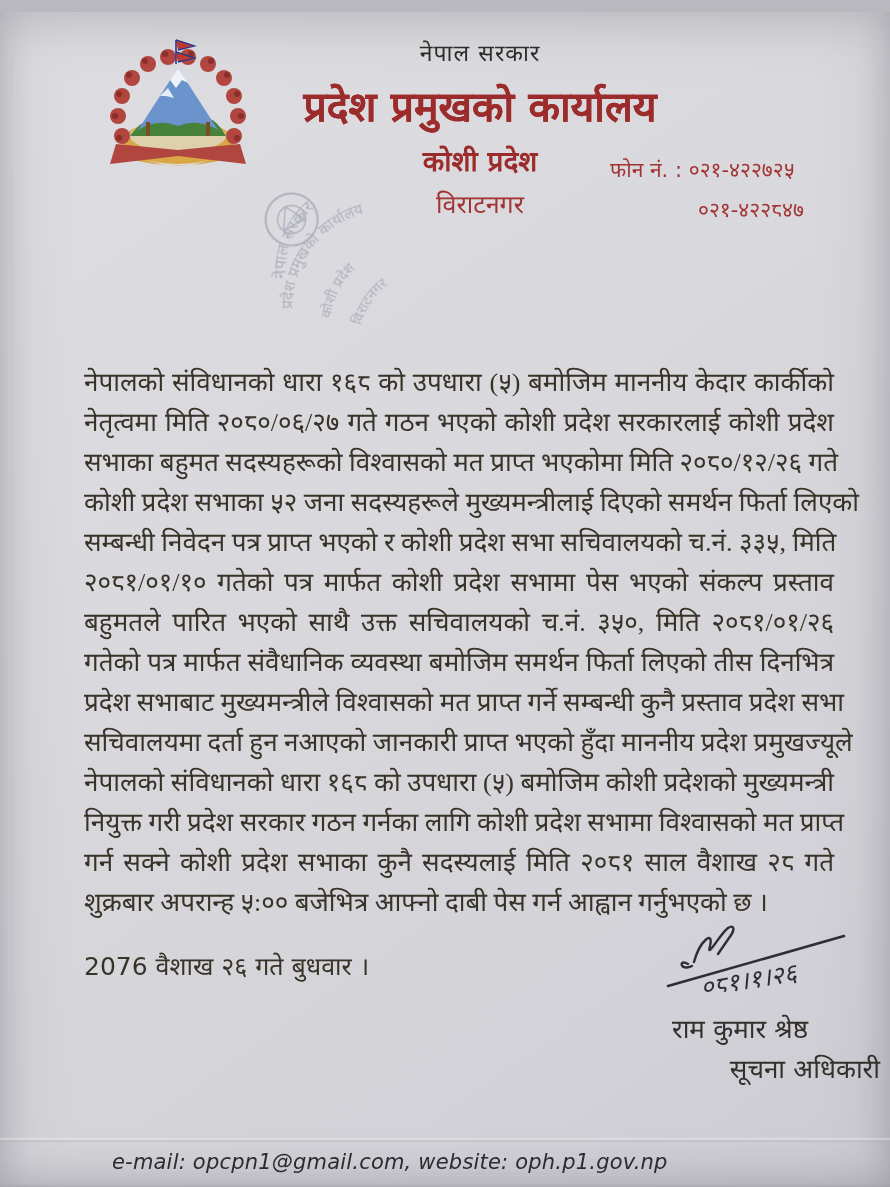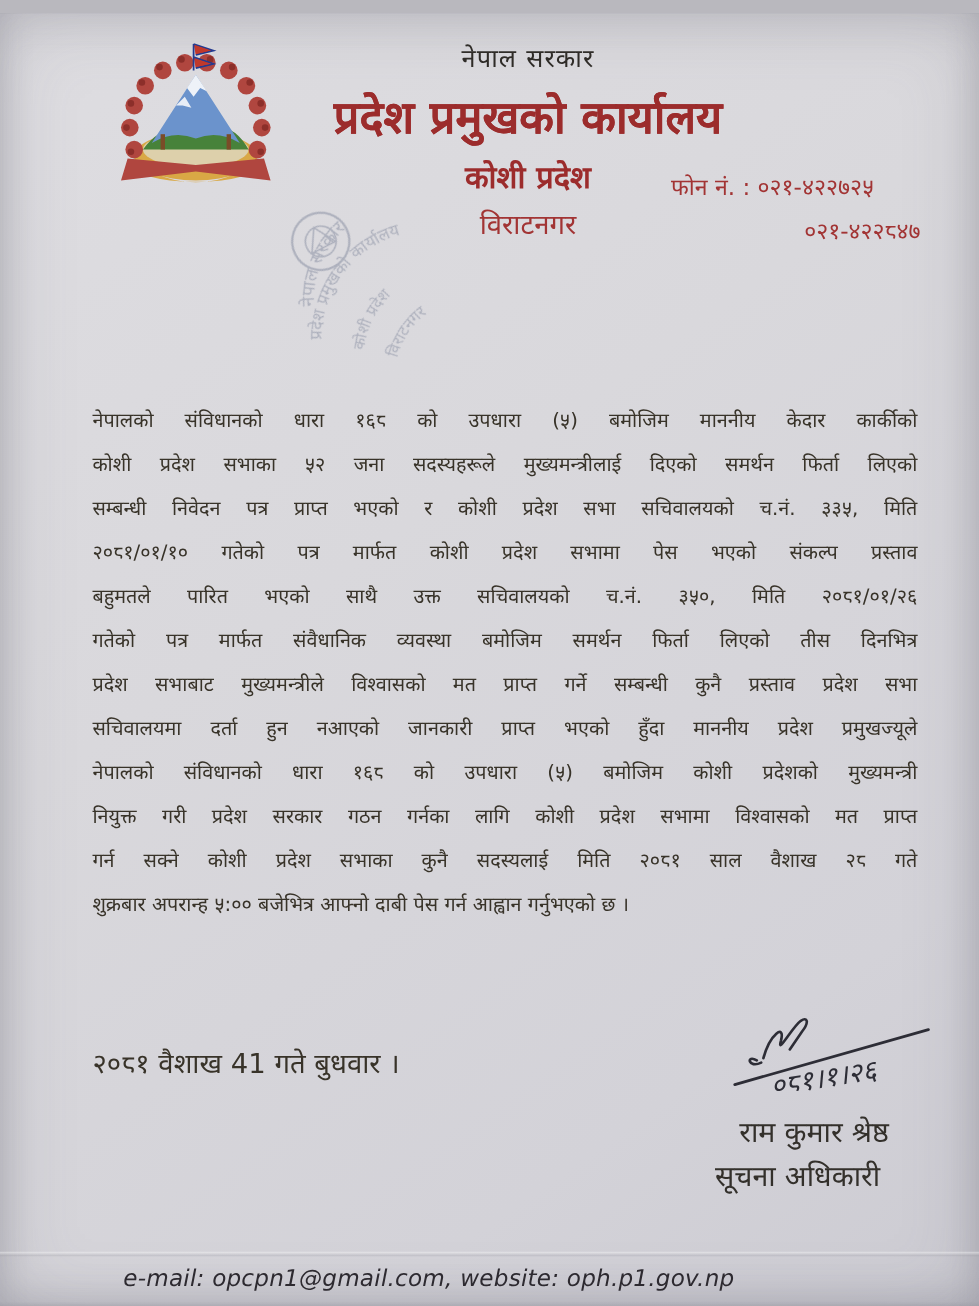--- a/index.html
+++ b/index.html
@@ -15,42 +15,42 @@
   }
   .abs{position:absolute;}
 
   
   .hdr-col{left:280px;top:24px;width:400px;text-align:center;}
   .gov{font-size:23px;letter-spacing:1px;color:#2f2c28;}
   .office{margin-top:9px;font-size:41px;font-weight:bold;color:#9c2c2c;text-shadow:0 0 .6px #9c2c2c;}
   .province{margin-top:8px;font-size:28px;font-weight:bold;color:#9c2c2c;}
   .city{margin-top:7px;font-size:25px;color:#a23434;}
   .phone{left:610px;top:138px;width:260px;font-size:21px;color:#a23434;line-height:40px;white-space:nowrap;}
-  .phone .num2{padding-left:88px;text-align:center;}
+  .phone .num2{padding-left:88px;}
 
   
   .stamp{left:248px;top:142px;width:220px;height:180px;transform:rotate(-27deg);opacity:.42;filter:blur(.4px);}
 
   
   .title{left:280px;top:268px;width:400px;text-align:center;}
   .title span{display:inline-block;font-size:31px;font-weight:bold;color:#2e2b27;border-bottom:2.5px solid #2e2b27;padding:0 6px 3px 6px;letter-spacing:1px;}
 
   
   .body-block{left:84px;top:351px;width:750px;}
   .body-line{
-    font-size:18px;line-height:40px;height:40px;white-space:nowrap;
-    text-align:justify;text-align-last:justify;color:#383329;
+    font-size:26px;line-height:40px;height:40px;white-space:nowrap;
+    text-align:justify;text-align-last:justify;color:#383329;font-family:Liberation Serif, serif;
   }
   .body-line:last-child{text-align-last:left;white-space:normal;}
 
   
   .date-line{left:84px;top:936px;font-size:25px;color:#383329;}
   .sig{left:660px;top:908px;width:200px;height:90px;}
   .sig-name{left:672px;top:998px;width:230px;font-size:26px;color:#33302b;}
-  .sig-post{left:650px;top:1038px;width:230px;text-align:left;font-size:26px;color:#33302b;}
+  .sig-post{left:650px;top:1038px;width:230px;text-align:right;font-size:26px;color:#33302b;}
 
   
   .crease{left:0;top:1126px;width:890px;height:4px;
     background:linear-gradient(to bottom,rgba(255,255,255,.45),rgba(110,110,122,.20));}
   .footer{left:112px;top:1138px;font-size:21px;font-weight:normal;font-style:italic;color:#2d2a30;letter-spacing:.2px;}
   .bottom-shade{left:0;bottom:0;width:890px;height:16px;
     background:linear-gradient(to top,#8e8d96,rgba(142,141,150,0));}
 </style>
 </head>
 <body>
@@ -136,34 +136,36 @@
       <text font-size="16"><textPath href="#arc1">नेपाल सरकार</textPath></text>
       <text font-size="15"><textPath href="#arc2">प्रदेश प्रमुखको कार्यालय</textPath></text>
       <text font-size="14"><textPath href="#arc3">कोशी प्रदेश</textPath></text>
       <text font-size="14"><textPath href="#arc4">विराटनगर</textPath></text>
     </svg>
   </div>
 
 
   <div class="abs body-block">
       <div class="body-line">नेपालको संविधानको धारा १६८ को उपधारा (५) बमोजिम माननीय केदार कार्कीको</div>
+      <div class="body-line">नेतृत्वमा मिति २०८०/०६/२७ गते गठन भएको कोशी प्रदेश सरकारलाई कोशी प्रदेश</div>
+      <div class="body-line">सभाका बहुमत सदस्यहरूको विश्वासको मत प्राप्त भएकोमा मिति २०८०/१२/२६ गते</div>
       <div class="body-line">कोशी प्रदेश सभाका ५२ जना सदस्यहरूले मुख्यमन्त्रीलाई दिएको समर्थन फिर्ता लिएको</div>
       <div class="body-line">सम्बन्धी निवेदन पत्र प्राप्त भएको र कोशी प्रदेश सभा सचिवालयको च.नं. ३३५, मिति</div>
       <div class="body-line">२०८१/०१/१० गतेको पत्र मार्फत कोशी प्रदेश सभामा पेस भएको संकल्प प्रस्ताव</div>
       <div class="body-line">बहुमतले पारित भएको साथै उक्त सचिवालयको च.नं. ३५०, मिति २०८१/०१/२६</div>
       <div class="body-line">गतेको पत्र मार्फत संवैधानिक व्यवस्था बमोजिम समर्थन फिर्ता लिएको तीस दिनभित्र</div>
       <div class="body-line">प्रदेश सभाबाट मुख्यमन्त्रीले विश्वासको मत प्राप्त गर्ने सम्बन्धी कुनै प्रस्ताव प्रदेश सभा</div>
       <div class="body-line">सचिवालयमा दर्ता हुन नआएको जानकारी प्राप्त भएको हुँदा माननीय प्रदेश प्रमुखज्यूले</div>
       <div class="body-line">नेपालको संविधानको धारा १६८ को उपधारा (५) बमोजिम कोशी प्रदेशको मुख्यमन्त्री</div>
       <div class="body-line">नियुक्त गरी प्रदेश सरकार गठन गर्नका लागि कोशी प्रदेश सभामा विश्वासको मत प्राप्त</div>
       <div class="body-line">गर्न सक्ने कोशी प्रदेश सभाका कुनै सदस्यलाई मिति २०८१ साल वैशाख २८ गते</div>
       <div class="body-line">शुक्रबार अपरान्ह ५:०० बजेभित्र आफ्नो दाबी पेस गर्न आह्वान गर्नुभएको छ ।</div>
     </div>
 
-  <div class="abs date-line">२०८१ वैशाख 41 गते बुधवार ।</div>
+  <div class="abs date-line">2076 वैशाख २६ गते बुधवार ।</div>
 
   <div class="abs sig">
     <svg width="200" height="90" viewBox="0 0 200 90">
       <path d="M34,42 C40,20 54,10 50,26 C46,40 60,14 68,8 C74,4 76,9 69,18 L58,34
                M28,44 C18,38 20,52 32,46" fill="none" stroke="#2d2d36" stroke-width="2.4" stroke-linecap="round"></path>
       <path d="M8,66 L184,16" fill="none" stroke="#2d2d36" stroke-width="2.6" stroke-linecap="round"></path>
       <text x="42" y="76" font-size="25" font-style="italic" fill="#2d2d36" transform="rotate(-9 42 76)">०८१।१।२६</text>
     </svg>
   </div>
   <div class="abs sig-name">राम कुमार श्रेष्ठ</div>

